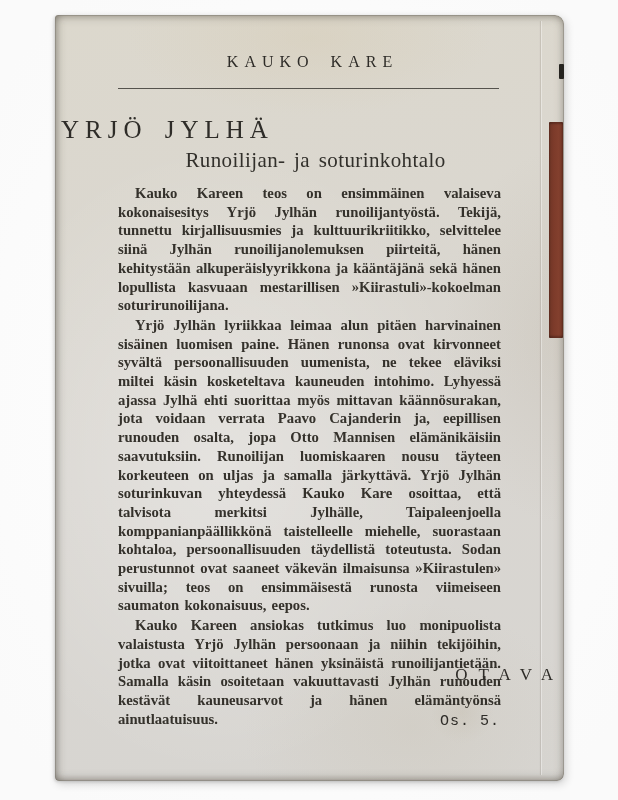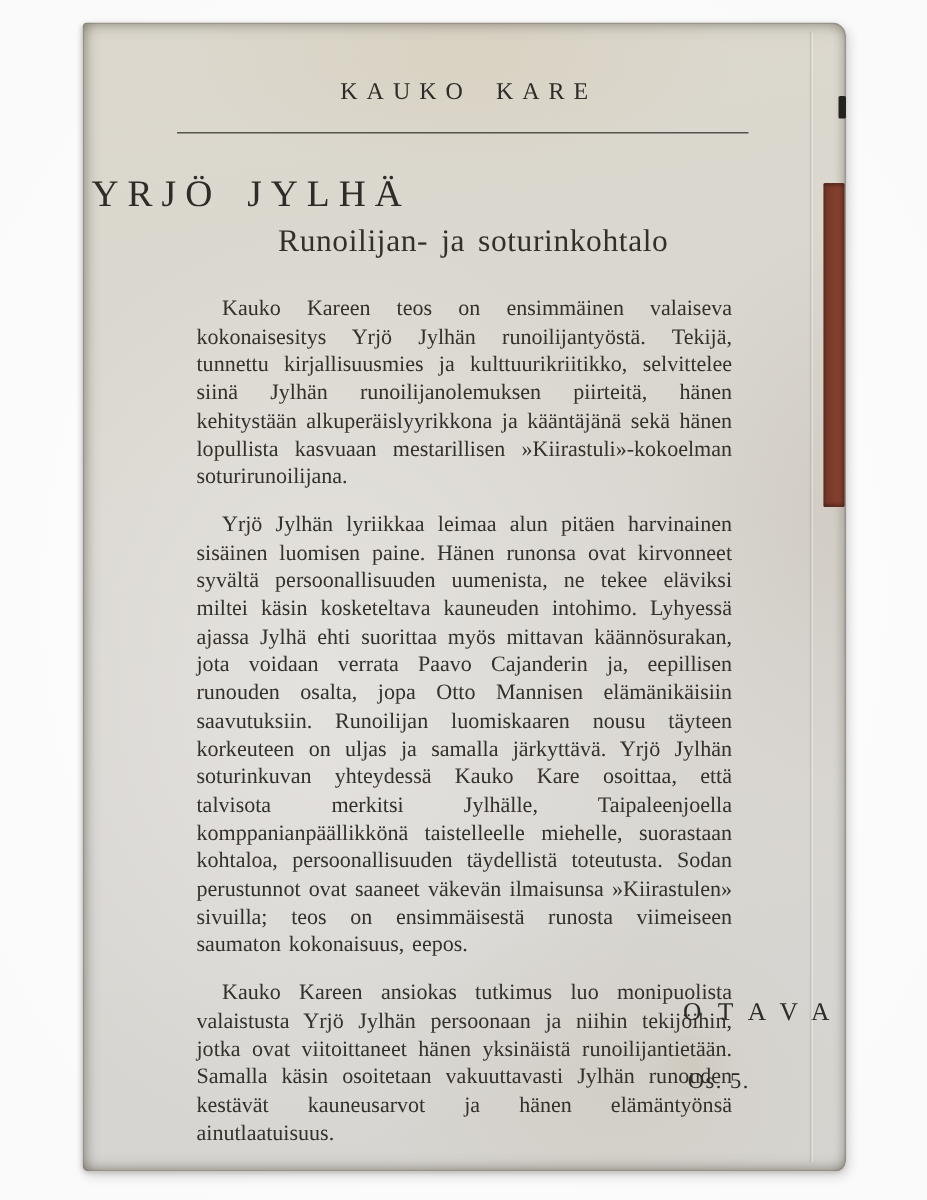--- a/index.html
+++ b/index.html
@@ -126,22 +126,23 @@
     top: 169px;
     left: 63px;
     width: 383px;
     font-size: 14.7px;
     line-height: 18.7px;
     text-align: justify;
     color: #34312b;
     word-spacing: 1.5px;
   }
   .blurb p {
-    margin: 13px;
+    margin: 0;
     text-indent: 17px;
+    font-weight: bold;
   }
   .blurb p + p { margin-top: 1px; }
   .publisher {
     position: absolute;
     top: 650px;
     left: 0;
     right: 0;
     text-align: right;
     font-size: 17px;
     letter-spacing: 11px;
@@ -151,20 +152,21 @@
     padding-left: 42px;
   }
   .price-code {
     position: absolute;
     top: 698px;
     right: 64px;
     font-size: 15px;
     letter-spacing: 1px;
     color: #2e2c28;
     white-space: nowrap;
+    font-family: Liberation Mono, monospace;
   }
 </style>
 </head>
 <body>
 
 <div class="stage">
   <div class="book">
 
     <div class="spine-strip"></div>
     <div class="edge-mark"></div>

